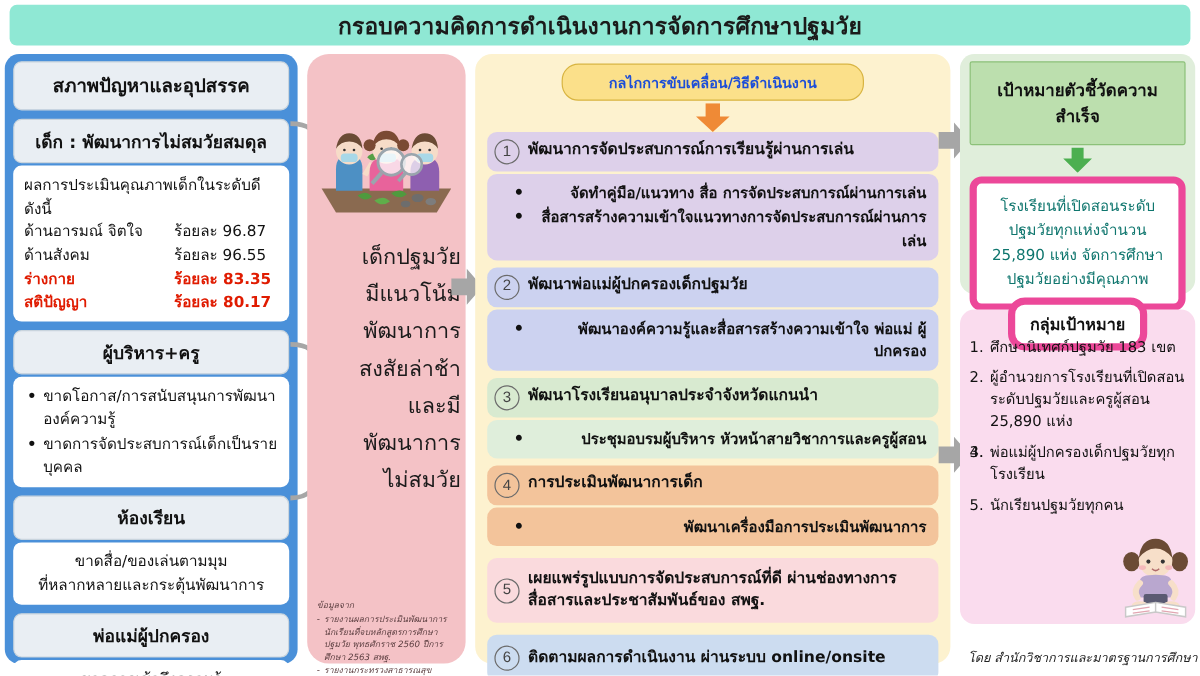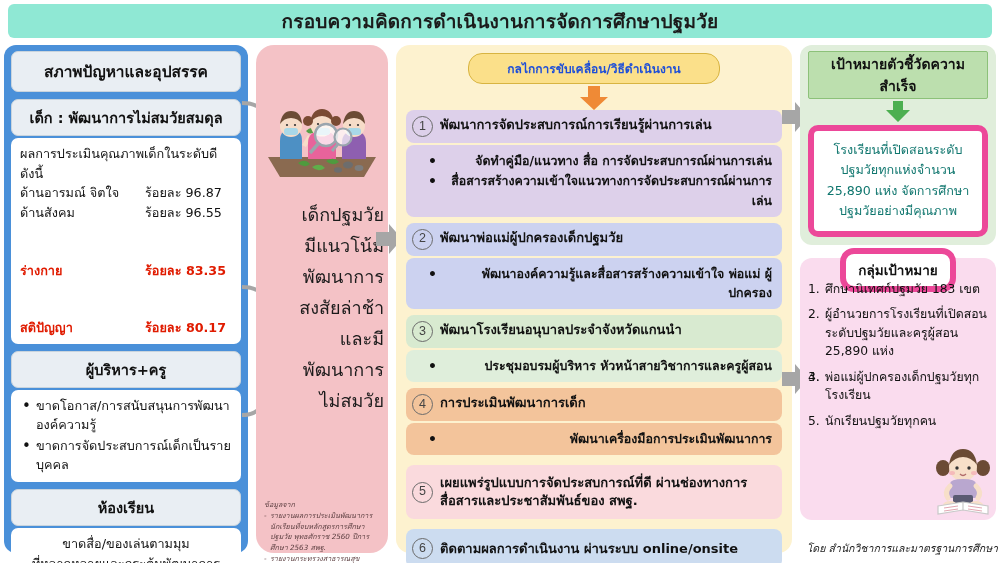--- a/index.html
+++ b/index.html
@@ -34,21 +34,21 @@
   }
   .lhead.big { font-size: 15.5px; padding: 7px 4px; }
   .lbody {
     background: #ffffff; border-radius: 7px; margin-top: 2px;
     padding: 6px 9px; color: #111;
   }
   .lbody.center { text-align: center; }
   .stat-line { display: flex; font-size: 12.7px; line-height: 1.55; }
   .stat-line .lbl { flex: 0 0 125px; }
   .stat-line .val { flex: 1; }
-  .stat-line.red { color: #e01b00; font-weight: bold; margin-top: 38px; }
+  .stat-line.red { color: #e01b00; font-weight: bold; }
   .intro { font-size: 12.7px; line-height: 1.55; }
   .bullets { list-style: none; font-size: 12.7px; line-height: 1.5; }
   .bullets li { position: relative; padding-left: 16px; margin-bottom: 2px; }
   .bullets li::before {
     content: "•"; position: absolute; left: 2px; top: -1px; font-size: 15px;
   }
   .ctext { font-size: 12.7px; line-height: 1.55; }
 
   
   .pink-col {
@@ -116,21 +116,21 @@
   .c-lblue-h  { background: #ccdcf0; }
 
   
   .green-col {
     position: absolute; left: 800px; top: 45px; width: 196px; height: 200px;
     background: #e0eedb; border-radius: 12px; padding: 6px 8px;
   }
   .green-head {
     background: #bcdfae; border: 1px solid #8cc179; border-radius: 2px;
     text-align: center; font-size: 14px; font-weight: bold; color: #111;
-    padding: 1px 4px;
+    padding: 12px 4px;
   }
   .green-body {
     background: #ffffff; border: 6px solid #ec4899; border-radius: 10px;
     margin-top: 2px; padding: 9px 7px; text-align: center;
     font-size: 12.6px; line-height: 1.62; color: #0f766e;
   }
   .target-col {
     position: absolute; left: 800px; top: 258px; width: 196px; height: 262px;
     background: #fadcee; border-radius: 12px; padding: 22px 8px 8px 8px;
   }

